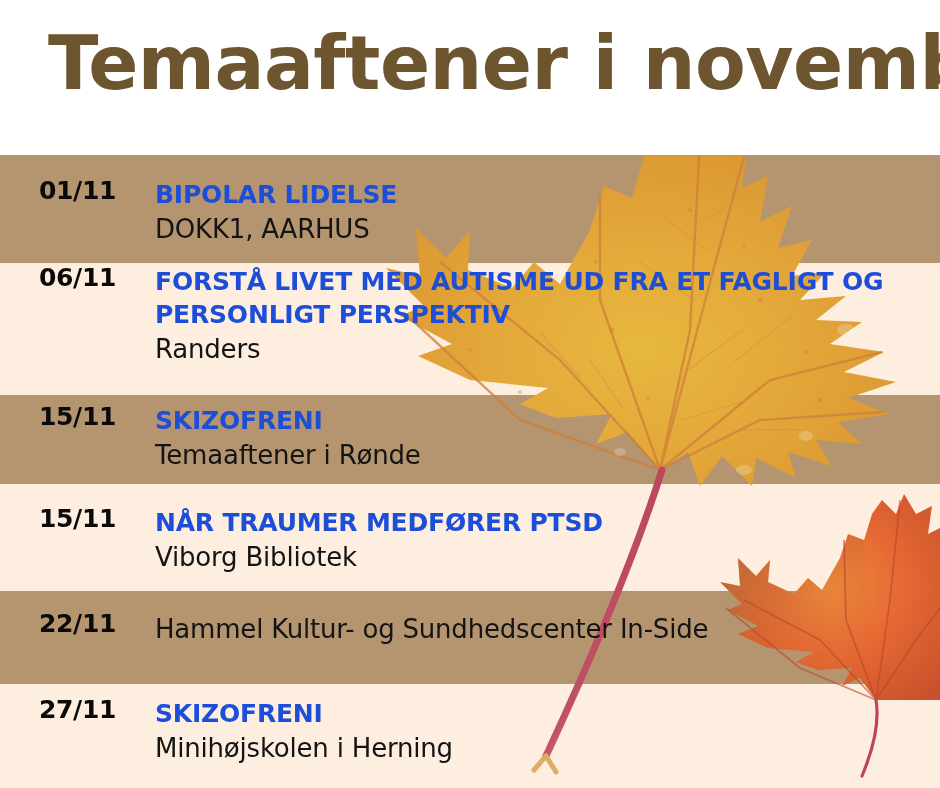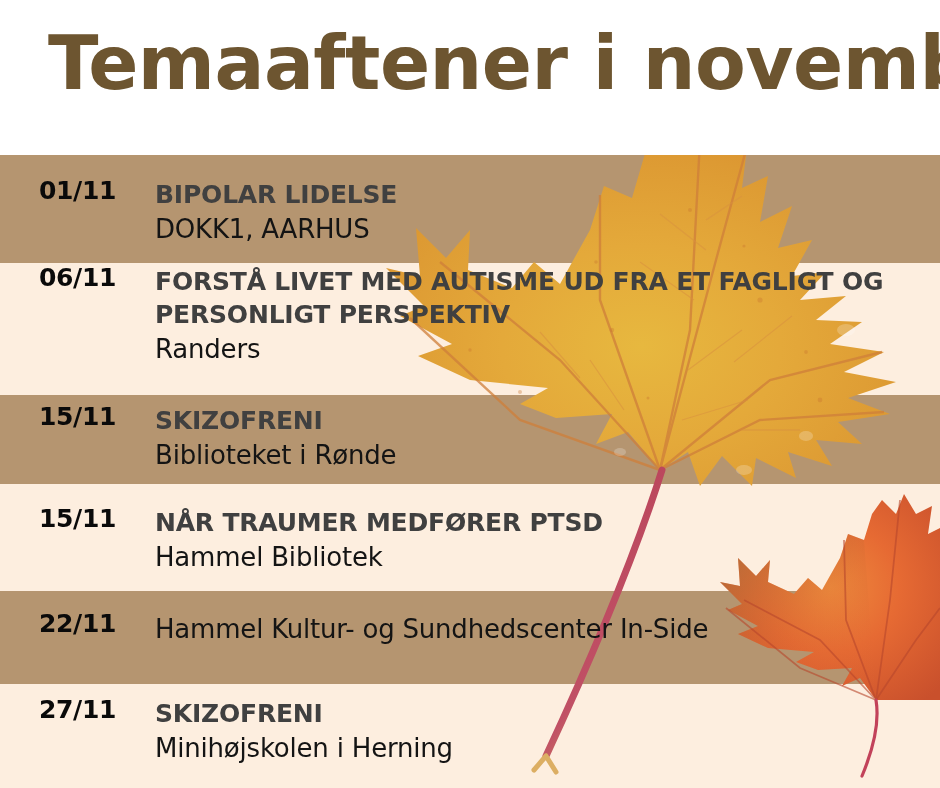--- a/index.html
+++ b/index.html
@@ -56,21 +56,21 @@
     font-weight:700;
     color:#0a0a0a;
     font-family:"DejaVu Sans", sans-serif;
     letter-spacing:-0.3px;
     line-height:1.0;
   }
   .row-body{flex:1 1 auto;padding-right:10px;}
   .row-title{
     font-size:25px;
     font-weight:700;
-    color:#404040;
+    color:#1d4ed8;
     font-family:"DejaVu Sans", sans-serif;
     letter-spacing:-0.2px;
     line-height:1.32;
     text-transform:uppercase;
   }
   .row-venue{
     font-size:26px;
     font-weight:400;
     color:#141414;
     font-family:"DejaVu Sans", sans-serif;
@@ -218,28 +218,28 @@
         <div class="row-date">06/11</div>
         <div class="row-body">
           <div class="row-title">FORSTÅ LIVET MED AUTISME UD FRA ET FAGLIGT OG PERSONLIGT PERSPEKTIV</div>
           <div class="row-venue">Randers</div>
         </div>
       </div>
       <div class="row" style="top: 404px;">
         <div class="row-date">15/11</div>
         <div class="row-body">
           <div class="row-title">SKIZOFRENI</div>
-          <div class="row-venue">Biblioteket i Rønde</div>
+          <div class="row-venue">Temaaftener i Rønde</div>
         </div>
       </div>
       <div class="row" style="top: 506px;">
         <div class="row-date">15/11</div>
         <div class="row-body">
           <div class="row-title">NÅR TRAUMER MEDFØRER PTSD</div>
-          <div class="row-venue">Hammel Bibliotek</div>
+          <div class="row-venue">Viborg Bibliotek</div>
         </div>
       </div>
       <div class="row" style="top: 611px;">
         <div class="row-date">22/11</div>
         <div class="row-body">
           <div class="row-venue">Hammel Kultur- og Sundhedscenter In-Side</div>
         </div>
       </div>
       <div class="row" style="top: 697px;">
         <div class="row-date">27/11</div>

